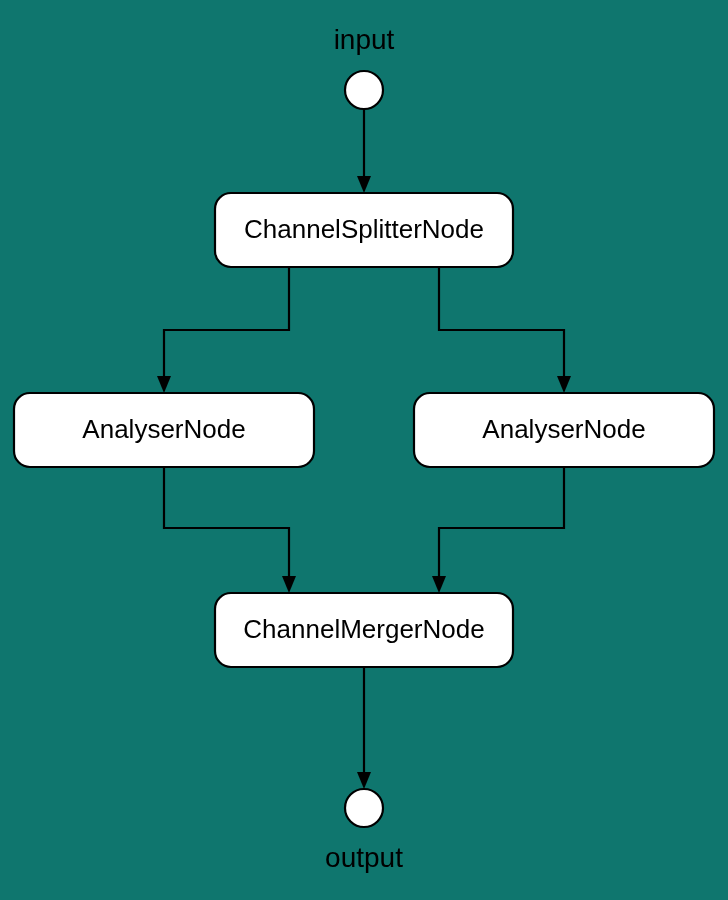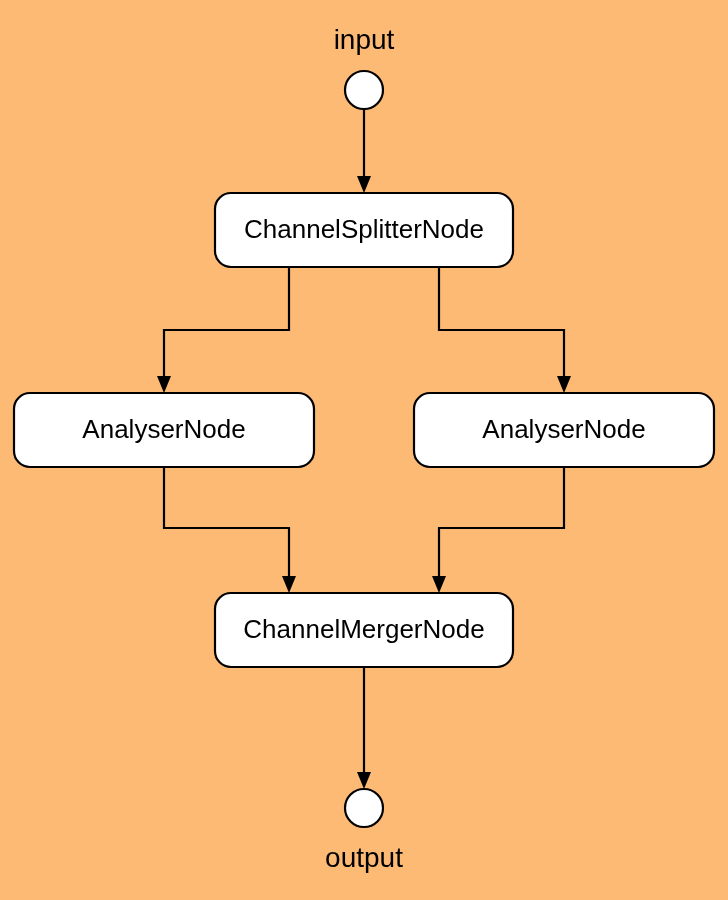--- a/index.html
+++ b/index.html
@@ -11,21 +11,21 @@
   body {
     width: 728px;
     height: 900px;
     overflow: hidden;
     font-family: "Liberation Sans", sans-serif;
   }
   #diagram-root {
     position: relative;
     width: 728px;
     height: 900px;
-    background: #fdba74;
+    background: #0f766e;
   }
   #diagram-svg {
     position: absolute;
     top: 0;
     left: 0;
     width: 728px;
     height: 900px;
     display: block;
   }
   .node-box {

